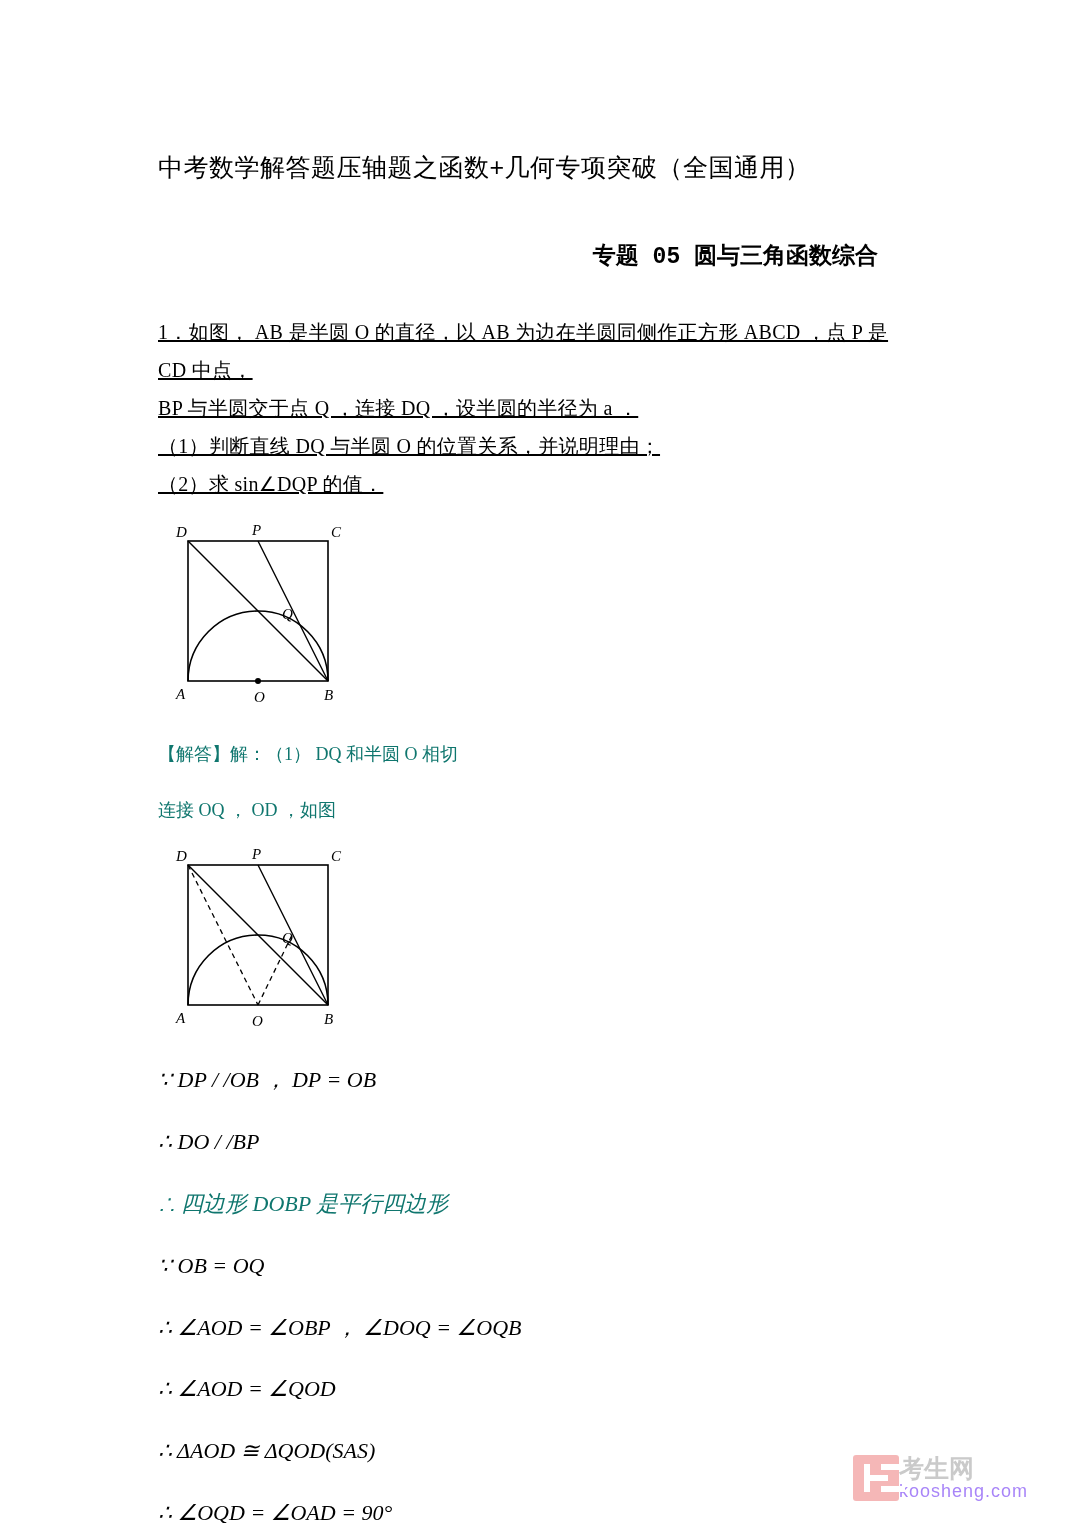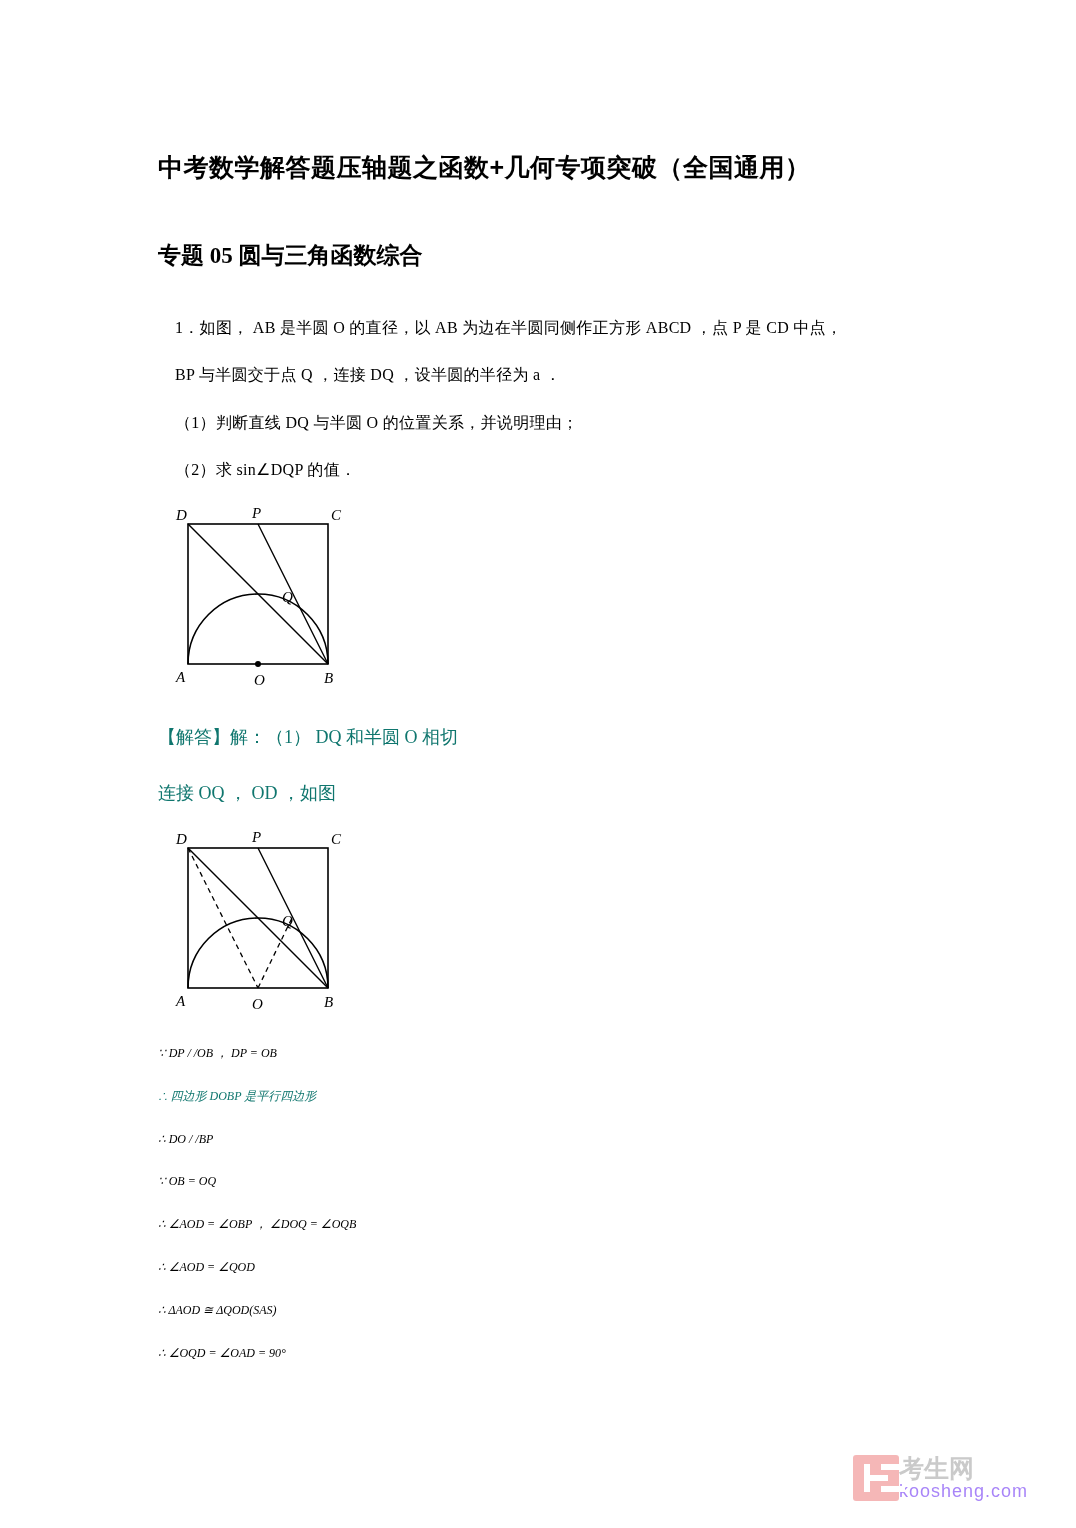--- a/index.html
+++ b/index.html
@@ -17,50 +17,51 @@
     width:1076px;height:1528px;
   }
   .content{
     position:absolute;
     left:158px;top:150px;
     width:760px;
   }
   h1.doc-title{
     font-family:"Liberation Sans", sans-serif;
     font-size:25px;
-    font-weight:bold;
+    font-weight:normal;
     margin:0;
     letter-spacing:0.5px;
     line-height:1.4;
   }
   h2.sub-title{
-    font-family:Liberation Serif, serif;
+    font-family:Liberation Mono, monospace;
     font-size:23px;
     font-weight:bold;
-    text-align:left;
+    text-align:right;
     margin:55px 0 0 0;
     padding-right:40px;
   }
   p.para{
-    font-size:16px;
+    font-size:20px;
     line-height:1.9;
-    margin:17px;
+    margin:0;
     letter-spacing:0.3px;
+    text-decoration:underline;
   }
   .it{font-style:italic;font-family:"Liberation Serif", serif;}
   .red{color:#0f766e;}
   .q-body{margin-top:42px;}
   .q-line{margin-top:14px;}
   .fig{
     margin-top:18px;
     margin-left:10px;
   }
   .ans-line{font-size:18px;line-height:1.9;margin-top:22px;}
   .steps{margin-top:10px;}
-  .steps p{font-size:12px;line-height:1.9;margin:0;margin-top:20px;}
+  .steps p{font-size:22px;line-height:1.9;margin:0;margin-top:20px;}
   .wm{
     position:absolute;
     right:48px;
     bottom:26px;
     display:flex;
     align-items:center;
     gap:0;
     opacity:0.75;
   }
   .wm-mark{
@@ -145,22 +146,22 @@
         <text x="156" y="179" font-size="15" font-style="italic" font-family="Liberation Serif, serif">B</text>
         <text x="163" y="16" font-size="15" font-style="italic" font-family="Liberation Serif, serif">C</text>
         <text x="8" y="16" font-size="15" font-style="italic" font-family="Liberation Serif, serif">D</text>
         <text x="84" y="14" font-size="15" font-style="italic" font-family="Liberation Serif, serif">P</text>
         <text x="114" y="98" font-size="15" font-style="italic" font-family="Liberation Serif, serif">Q</text>
       </svg>
     </div>
 
     <div class="steps">
       <p class="it">∵ DP / /OB ， DP = OB</p>
+      <p class="it">∴ DO / /BP</p>
       <p class="it red">∴ 四边形 DOBP 是平行四边形</p>
-      <p class="it">∴ DO / /BP</p>
       <p class="it">∵ OB = OQ</p>
       <p class="it">∴ ∠AOD = ∠OBP ， ∠DOQ = ∠OQB</p>
       <p class="it">∴ ∠AOD = ∠QOD</p>
       <p class="it">∴ ΔAOD ≅ ΔQOD(SAS)</p>
       <p class="it">∴ ∠OQD = ∠OAD = 90°</p>
     </div>
 
   </div>
 
   <div class="wm">

